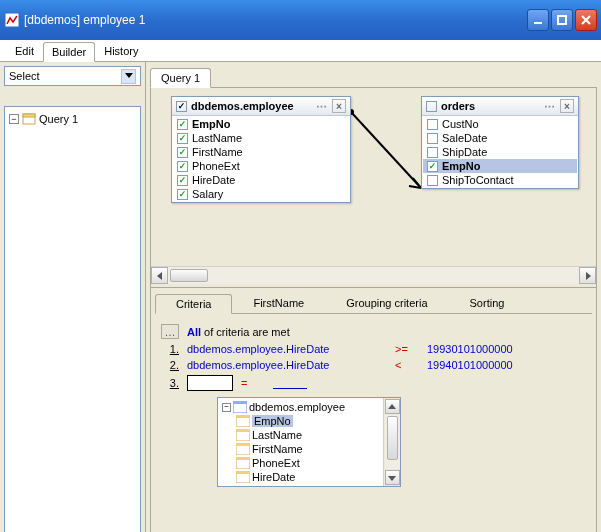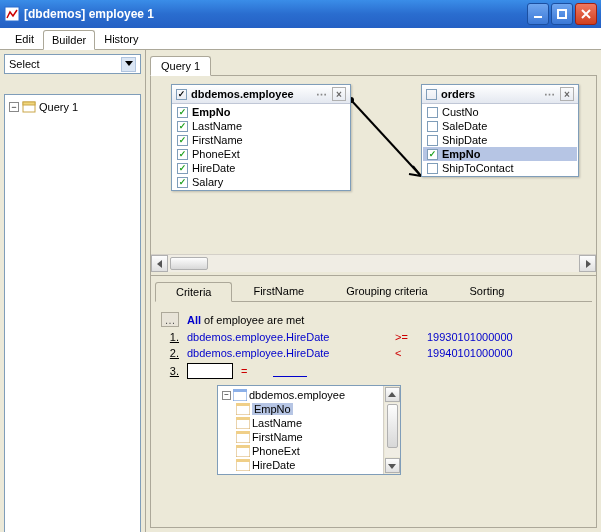--- a/index.html
+++ b/index.html
@@ -1,17 +1,17 @@
 <!DOCTYPE html>
 <html><head>
 <meta charset="utf-8">
 <style>
 * { box-sizing: border-box; margin: 0; padding: 0; font-family: Tahoma, sans-serif; font-size: 11px; }
 body { background: #ece9d8; width: 601px; height: 532px; overflow: hidden; }
-.titlebar { height: 28px; background: linear-gradient(to bottom, #3a8de8 0%, #2a6dcf 50%, #2460c4 100%); display: flex; align-items: center; padding: 0 4px; color: #fff; font-weight: bold; }
+.titlebar { height: 40px; background: linear-gradient(to bottom, #3a8de8 0%, #2a6dcf 50%, #2460c4 100%); display: flex; align-items: center; padding: 0 4px; color: #fff; font-weight: normal; }
 .tb-icon { width: 16px; height: 16px; margin-right: 4px; display:inline-block; }
 .tb-icon svg { width:16px; height:16px; }
 .tb-title { flex: 1; font-size: 12px; }
 .tb-btns { display: flex; gap: 2px; }
 .tb-btn { width: 22px; height: 22px; background: linear-gradient(to bottom,#6fa6f0,#3b78d6); border: 1px solid #1b4fa0; border-radius: 3px; display:flex; align-items:center; justify-content:center; color:#fff; font-weight:bold; font-family: Arial; }
 .tb-btn.close { background: linear-gradient(to bottom,#f07860,#d04020); border-color:#a02010;}
 .tb-btn svg { width:10px; height:10px; stroke:#fff; stroke-width:2; fill:none; }
 .menubar { height: 22px; background:#fff; display:flex; align-items:end; border-bottom:1px solid #aca899; padding:0 6px; gap:0; }
 .menutab { padding:3px 8px; border:1px solid transparent; cursor:default; color:#000; }
 .menutab.active { background:#fff; border:1px solid #aca899; border-bottom-color:#fff; border-radius:3px 3px 0 0; position:relative; top:1px; }
@@ -239,21 +239,21 @@
     <div class="bottom">
       <div class="btabs">
         <div class="btab active">Criteria</div>
         <div class="btab">FirstName</div>
         <div class="btab">Grouping criteria</div>
         <div class="btab">Sorting</div>
       </div>
       <div class="criteria">
         <div class="crow">
           <span class="ell">…</span>
-          <span><span class="link" style="font-weight:bold">All</span><span> of employee are met</span></span>
+          <span><span class="link" style="font-weight:bold">All</span><span> of criteria are met</span></span>
         </div>
         <div class="crow">
           <span class="num">1.</span>
           <span class="link field">dbdemos.employee.HireDate</span>
           <span class="red op">&gt;=</span>
           <span class="link val">19930101000000</span>
         </div>
         <div class="crow">
           <span class="num">2.</span>
           <span class="link field">dbdemos.employee.HireDate</span>

